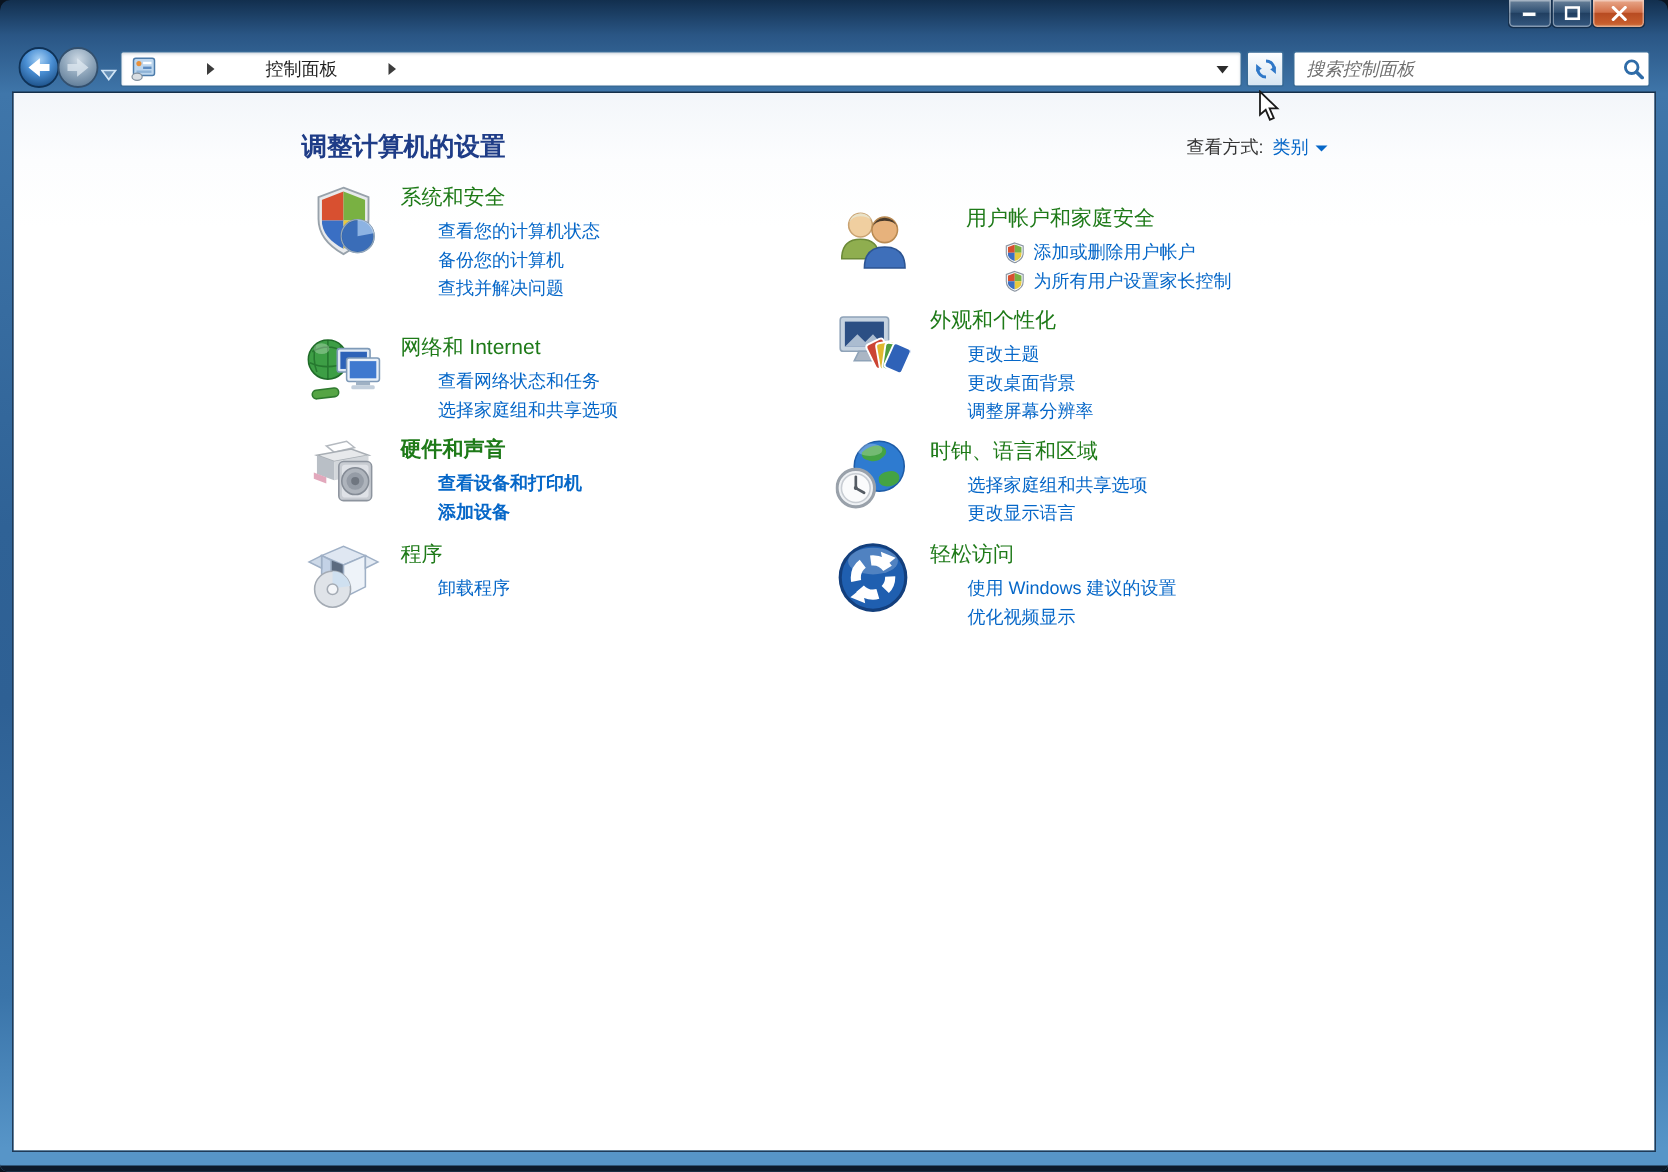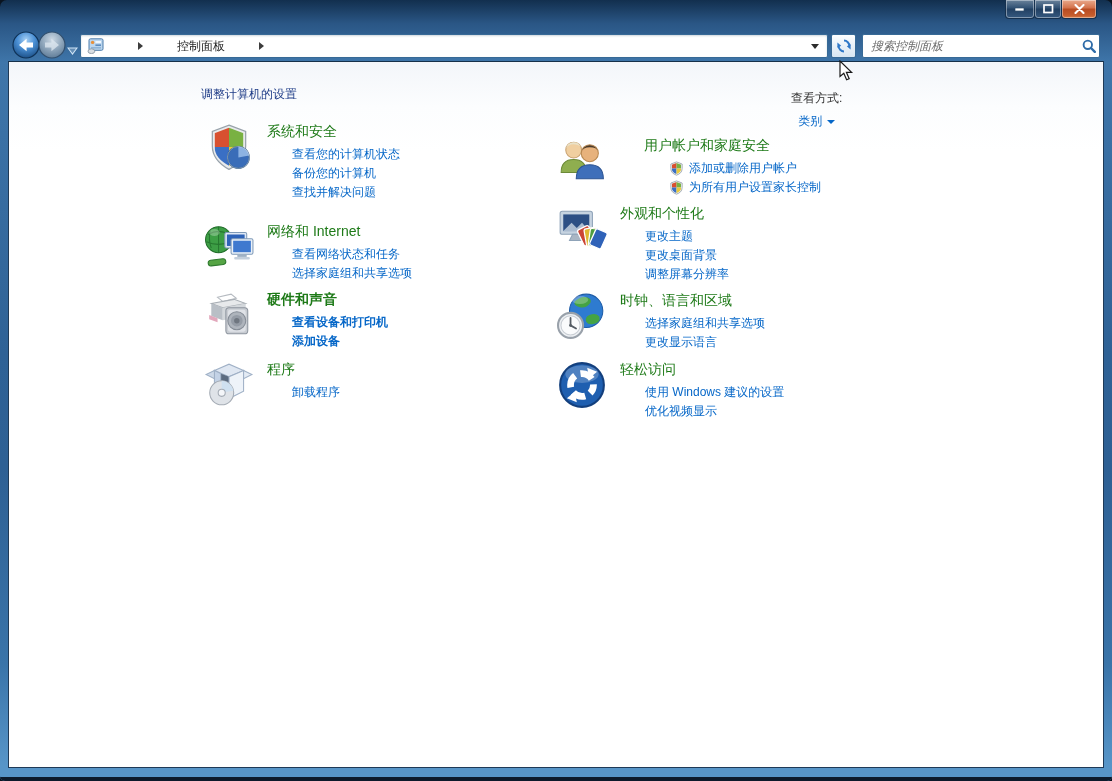--- a/index.html
+++ b/index.html
@@ -53,22 +53,22 @@
     font-family:"Liberation Sans","DejaVu Sans",sans-serif; font-size:12px; color:#000000; background:transparent;
   }
   .searchbox input::placeholder { font-style:italic; color:#6e6e6e; }
   .search-mag { width:20px; flex:0 0 auto; display:flex; align-items:center; justify-content:center; cursor:pointer; }
   
   .client {
     position:absolute; left:8px; top:61px; width:1096px; height:707px;
     background:linear-gradient(to bottom,#f3f6fa 0,#fcfdfe 45px,#ffffff 90px);
     border:1px solid #1f3a57; border-top-color:#16304a;
   }
-  .page-title { position:absolute; left:192px; top:24px; font-size:12px; color:var(--page-title,#1e3c87); }
-  .view-by { position:absolute; left:782px; top:28px; font-size:12px; color:var(--view-label,#333); display:flex; align-items:center; gap:6px;flex-direction:column; }
+  .page-title { position:absolute; left:192px; top:24px; font-size:17px; color:var(--page-title,#1e3c87);font-weight:bold; }
+  .view-by { position:absolute; left:782px; top:28px; font-size:12px; color:var(--view-label,#333); display:flex; align-items:center; gap:6px; }
   .view-by .vlink { color:var(--link,#0667c8); cursor:pointer; display:flex; align-items:center; gap:5px; }
   .view-by .vtri { width:0; height:0; border-top:4px solid var(--link,#0667c8); border-left:4px solid transparent; border-right:4px solid transparent; margin-top:1px; }
   
   .cat { position:absolute; display:flex; width:345px; }
   .cat-icon { width:52px; height:52px; flex:0 0 auto; margin-right:11px; cursor:pointer; }
   .cat-icon svg { width:50px; height:50px; }
   .cat-body { display:flex; flex-direction:column; padding-top:1px; }
   .cat-title { font-size:14px; color:var(--category-title,#1e7a18); cursor:pointer; margin-bottom:4px; text-decoration:none; }
   .cat-link { font-size:12px; color:var(--link,#0667c8); cursor:pointer; line-height:19px; text-decoration:none; display:flex; align-items:center;margin-left:25px; }
   .mini-shield { width:15px; height:15px; margin-right:5px; display:inline-flex; }

